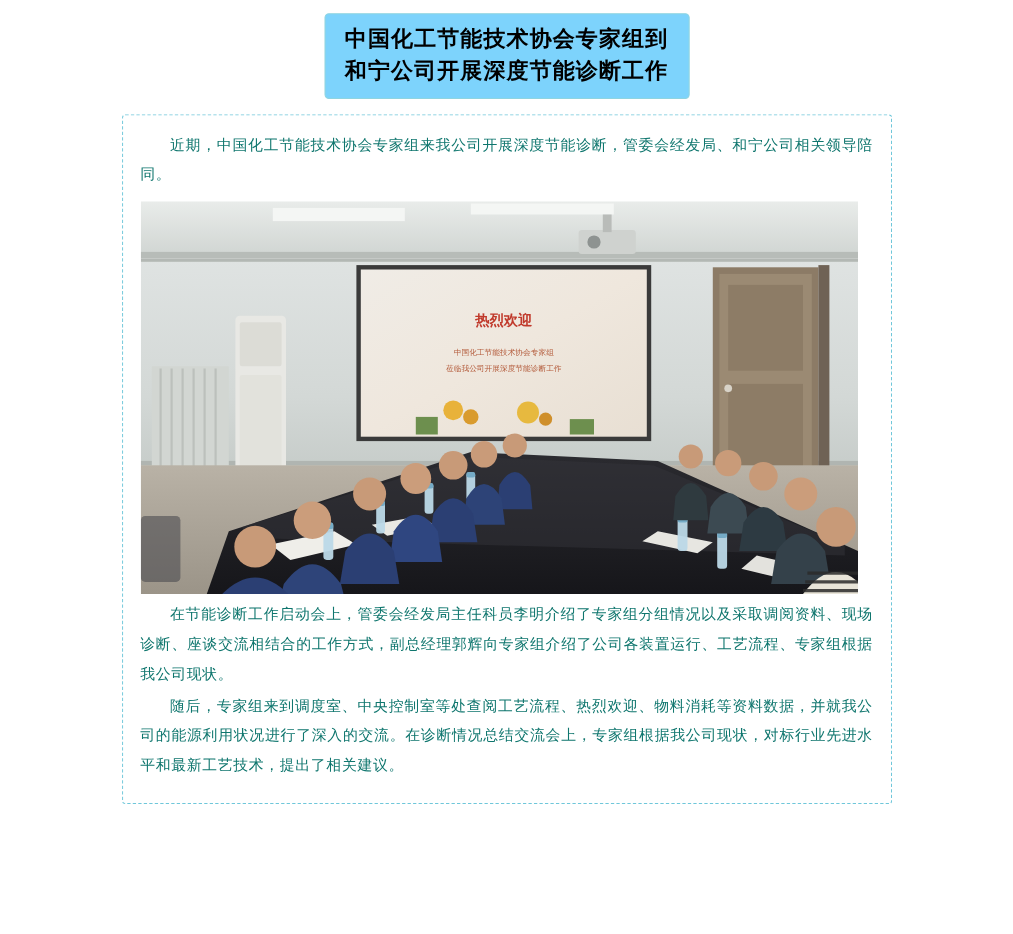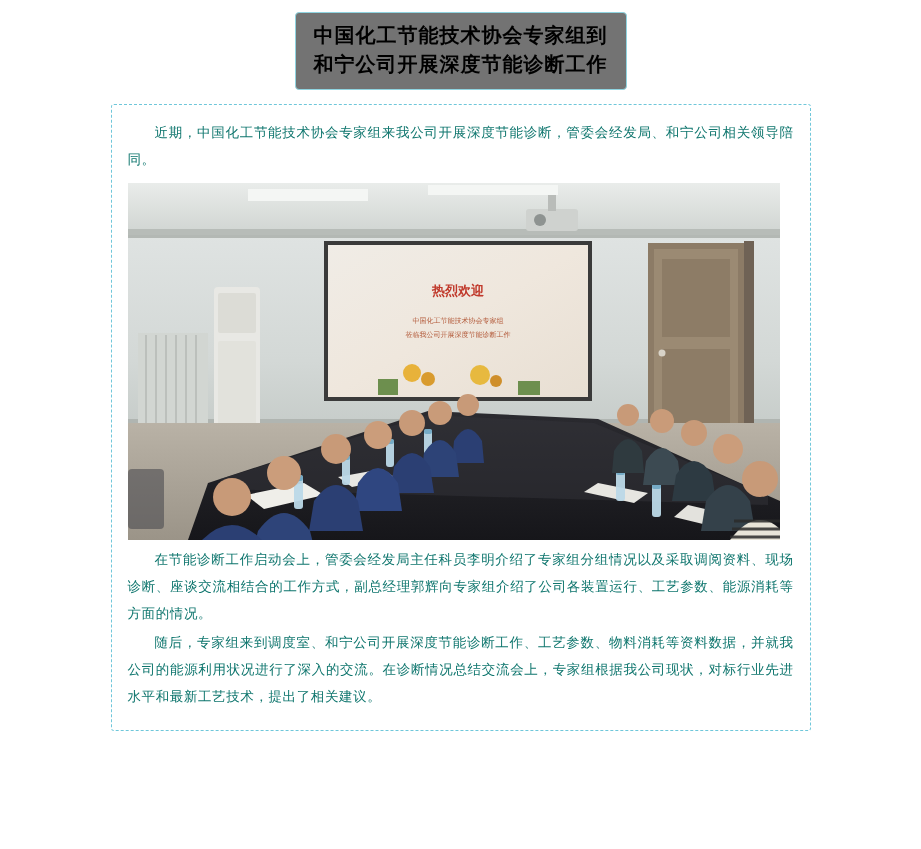--- a/index.html
+++ b/index.html
@@ -25,21 +25,21 @@
   .title-wrap {
     display: flex;
     justify-content: center;
     padding-top: 12px;
   }
   .title-box {
     border: 1px solid #8fd4e0;
     border-radius: 4px;
     padding: 8px 18px 10px 18px;
     text-align: center;
-    background: #737373;
+    background: #7dd3fc;
   }
   .title-line {
     font-family: "DejaVu Sans", "Liberation Sans", sans-serif;
     font-size: 20px;
     font-weight: bold;
     letter-spacing: 1px;
     line-height: 1.45;
     color: #000000;
     white-space: nowrap;
   }
@@ -251,19 +251,19 @@
               <line x1="602" y1="354" x2="662" y2="354"></line>
             </g>
           </g>
 
           <rect x="0" y="286" width="36" height="60" rx="4" fill="#4b4b50" opacity="0.6"></rect>
 
           <rect x="0" y="0" width="652" height="357" fill="none" stroke="#ffffff" stroke-width="0"></rect>
         </svg>
       </div>
 
-      <p class="para">在节能诊断工作启动会上，管委会经发局主任科员李明介绍了专家组分组情况以及采取调阅资料、现场诊断、座谈交流相结合的工作方式，副总经理郭辉向专家组介绍了公司各装置运行、工艺参数、能源消耗等方面的情况。</p>
-      <p class="para">随后，专家组来到调度室、和宁公司开展深度节能诊断工作、工艺参数、物料消耗等资料数据，并就我公司的能源利用状况进行了深入的交流。在诊断情况总结交流会上，专家组根据我公司现状，对标行业先进水平和最新工艺技术，提出了相关建议。</p>
+      <p class="para">在节能诊断工作启动会上，管委会经发局主任科员李明介绍了专家组分组情况以及采取调阅资料、现场诊断、座谈交流相结合的工作方式，副总经理郭辉向专家组介绍了公司各装置运行、工艺流程、专家组根据我公司现状。</p>
+      <p class="para">随后，专家组来到调度室、中央控制室等处查阅工艺流程、热烈欢迎、物料消耗等资料数据，并就我公司的能源利用状况进行了深入的交流。在诊断情况总结交流会上，专家组根据我公司现状，对标行业先进水平和最新工艺技术，提出了相关建议。</p>
 
     </div>
   </div>
 
 </div>
 
 </body></html>

